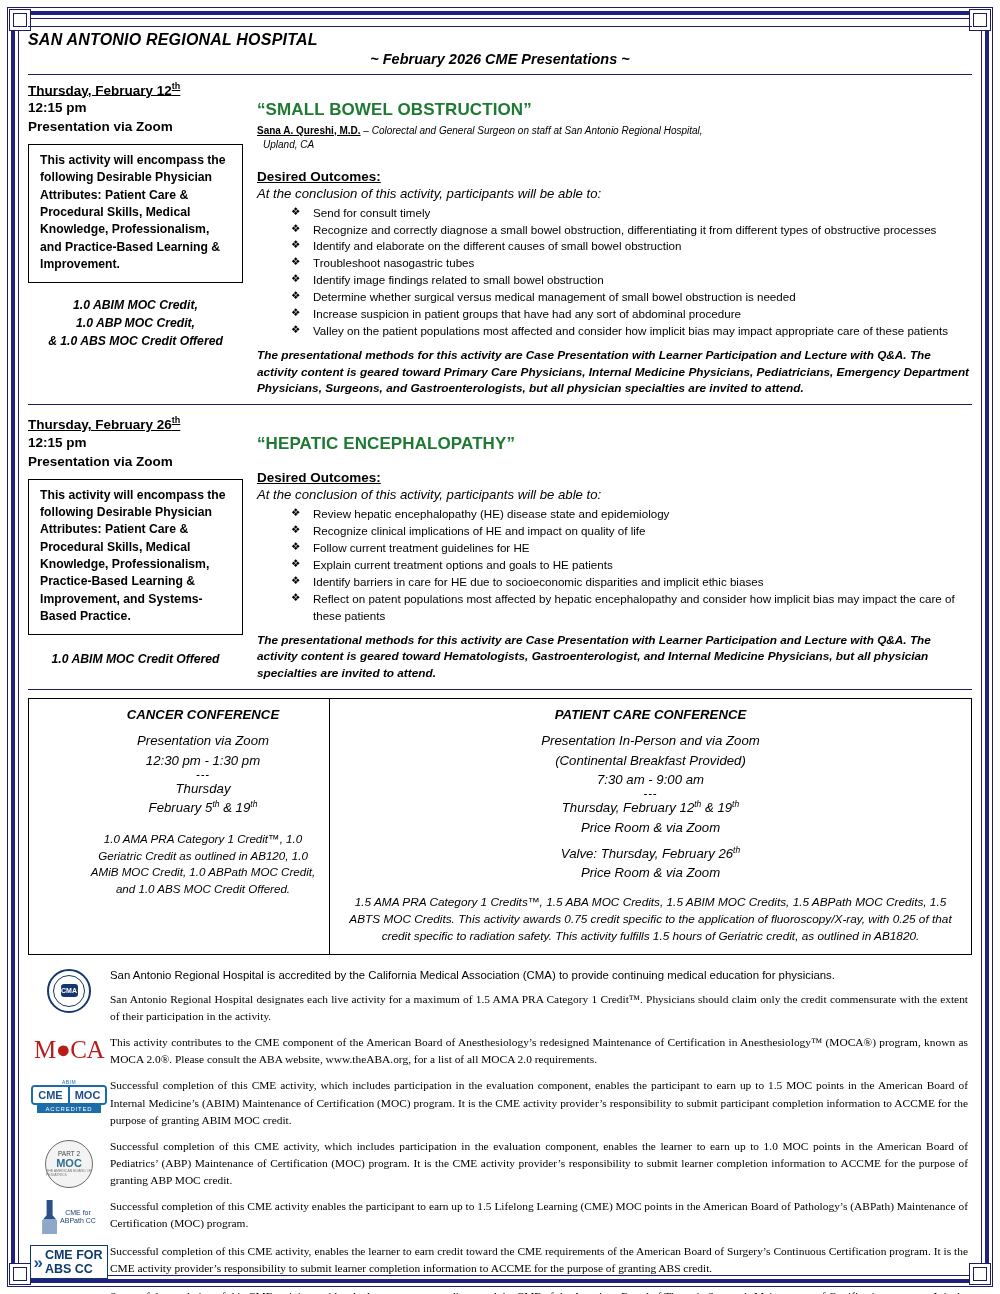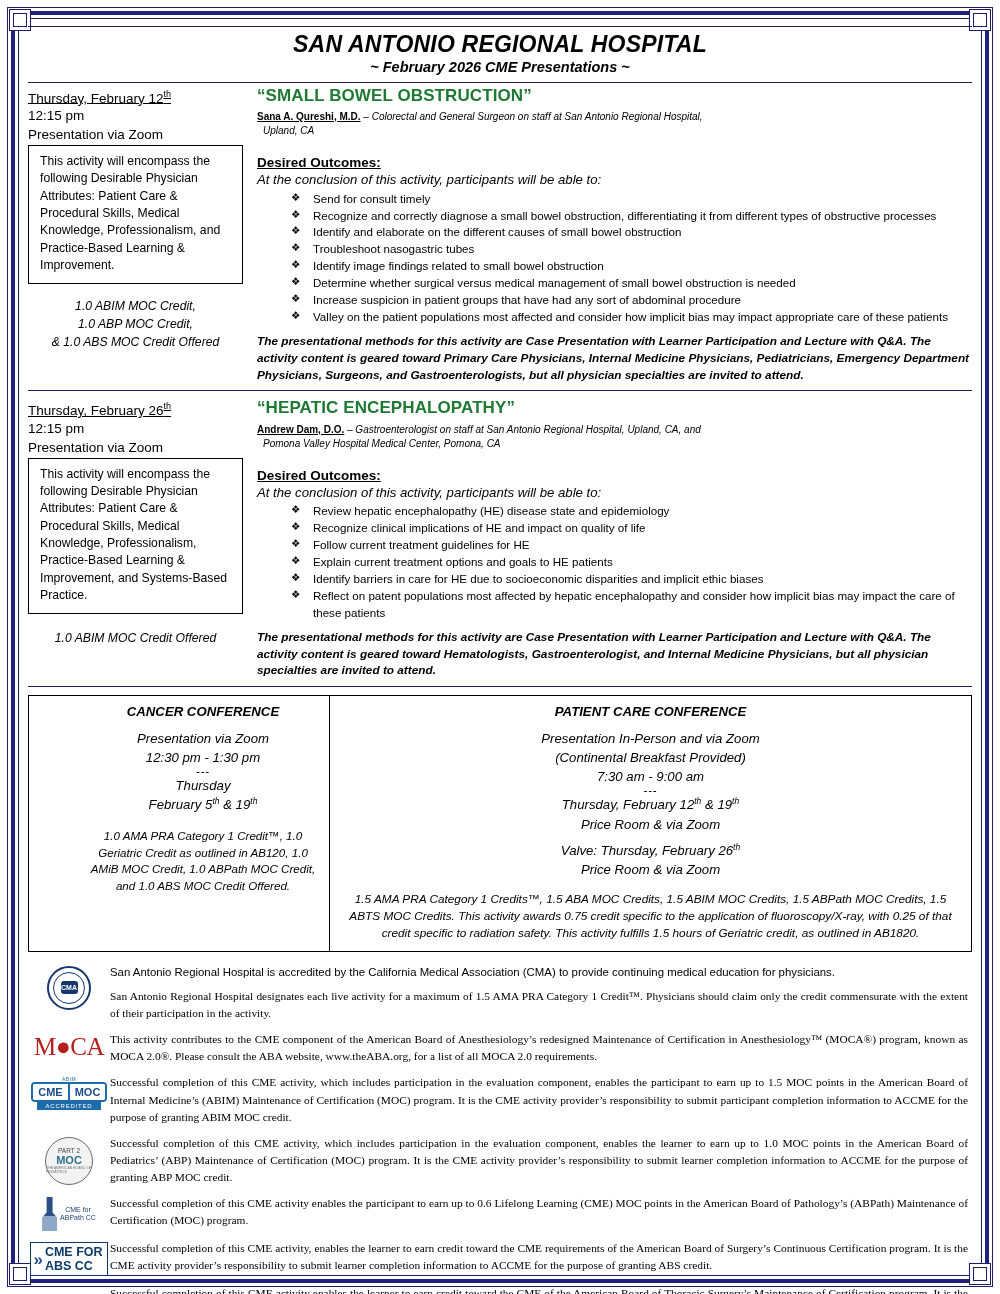--- a/index.html
+++ b/index.html
@@ -63,24 +63,24 @@
     left: 28px;
     top: 26px;
     width: 944px;
   }
 
   .hdr-rule-top {
     border-top: 1px solid #1c1c6b;
     margin: 0 0 4px 0;
   }
   .title {
-    text-align: center;
-    font-weight: bold;
-    font-style: italic;
-    font-size: 23px;
+    text-align: left;
+    font-weight: bold;
+    font-style: italic;
+    font-size: 16px;
     letter-spacing: .2px;
     line-height: 1.15;
   }
   .subtitle {
     text-align: center;
     font-weight: bold;
     font-style: italic;
     font-size: 14.5px;
     line-height: 1.25;
     margin-top: 1px;
@@ -91,20 +91,21 @@
   }
 
   .session {
     display: flex;
     align-items: flex-start;
   }
   .col-left {
     width: 215px;
     flex: 0 0 215px;
     padding-top: 5px;
+    font-weight: bold;
   }
   .col-right {
     flex: 1 1 auto;
     padding-left: 14px;
     padding-top: 2px;
   }
 
   .date-line {
     font-size: 13.5px;
     text-decoration: underline;
@@ -112,39 +113,41 @@
     line-height: 1.35;
   }
   .date-line sup { font-size: 9px; text-decoration: underline; }
   .time-line, .venue-line {
     font-size: 13.5px;
     line-height: 1.4;
   }
 
   .attr-box {
     border: 1px solid #000000;
+    margin-top: 7px;
     padding: 7px 9px 9px 11px;
     font-size: 12.2px;
     line-height: 1.42;
   }
   .credits {
     margin-top: 14px;
     text-align: center;
     font-style: italic;
     font-size: 12.2px;
     line-height: 1.45;
   }
   .credits.single { margin-top: 16px; }
 
   .topic {
     color: #1e7a33;
     font-weight: bold;
     font-size: 17px;
     letter-spacing: .1px;
     line-height: 1.25;
+    margin-top: 22px;
   }
   .speaker {
     font-size: 10px;
     line-height: 1.45;
     margin-top: 4px;
   }
   .speaker .name {
     font-weight: bold;
     text-decoration: underline;
   }
@@ -404,24 +407,20 @@
         </div>
         <div class="time-line">12:15 pm</div>
         <div class="venue-line">Presentation via Zoom</div>
         <div class="attr-box">This activity will encompass the following Desirable Physician Attributes: Patient Care &amp; Procedural Skills, Medical Knowledge, Professionalism, Practice-Based Learning &amp; Improvement, and Systems-Based Practice.</div>
         <div class="credits single">
           <div>1.0 ABIM MOC Credit Offered</div>
         </div>
       </div>
       <div class="col-right">
         <div class="topic">“HEPATIC ENCEPHALOPATHY”</div>
-        <div class="speaker">
-          <span class="name">Andrew Dam, D.O.</span><span class="role"> – Gastroenterologist on staff at San Antonio Regional Hospital, Upland, CA, and</span>
-          <span class="cont">Pomona Valley Hospital Medical Center, Pomona, CA</span>
-        </div>
         <div class="outcomes-hd">Desired Outcomes:</div>
         <div class="outcomes-lead">At the conclusion of this activity, participants will be able to:</div>
         <ul class="bullets">
           <li>Review hepatic encephalopathy (HE) disease state and epidemiology</li>
           <li>Recognize clinical implications of HE and impact on quality of life</li>
           <li>Follow current treatment guidelines for HE</li>
           <li>Explain current treatment options and goals to HE patients</li>
           <li>Identify barriers in care for HE due to socioeconomic disparities and implicit ethic biases</li>
           <li>Reflect on patent populations most affected by hepatic encephalopathy and consider how implicit bias may impact the care of these patients</li>
         </ul>
@@ -514,21 +513,21 @@
         <div class="logo-col">
           <div class="logo-abpath">
             <div class="scope"></div>
             <div class="txt">
               <div>CME for</div>
               <div>ABPath CC</div>
             </div>
           </div>
         </div>
         <div class="accred-text">
-          <p>Successful completion of this CME activity enables the participant to earn up to 0.6 Lifelong Learning (CME) MOC points in the American Board of Pathology’s (ABPath) Maintenance of Certification (MOC) program.</p>
+          <p>Successful completion of this CME activity enables the participant to earn up to 1.5 Lifelong Learning (CME) MOC points in the American Board of Pathology’s (ABPath) Maintenance of Certification (MOC) program.</p>
         </div>
       </div>
 
       <div class="accred-row">
         <div class="logo-col">
           <div class="logo-abscc">
             <div class="chev">»</div>
             <div class="txt">
               <div>CME FOR</div>
               <div>ABS CC</div>

